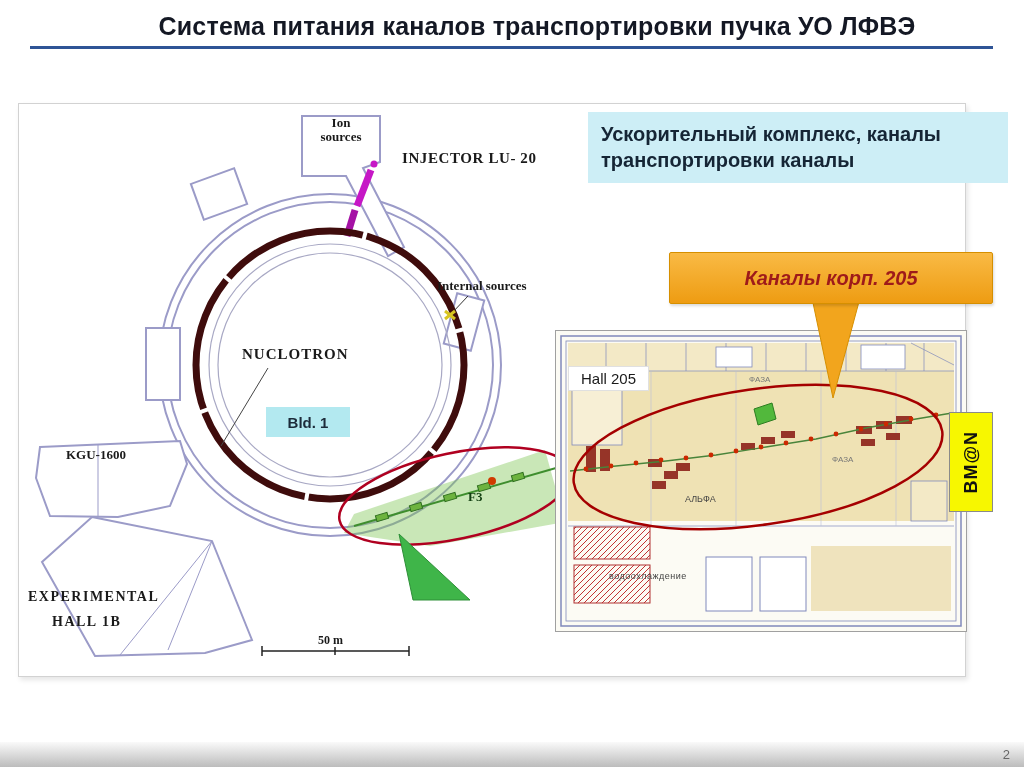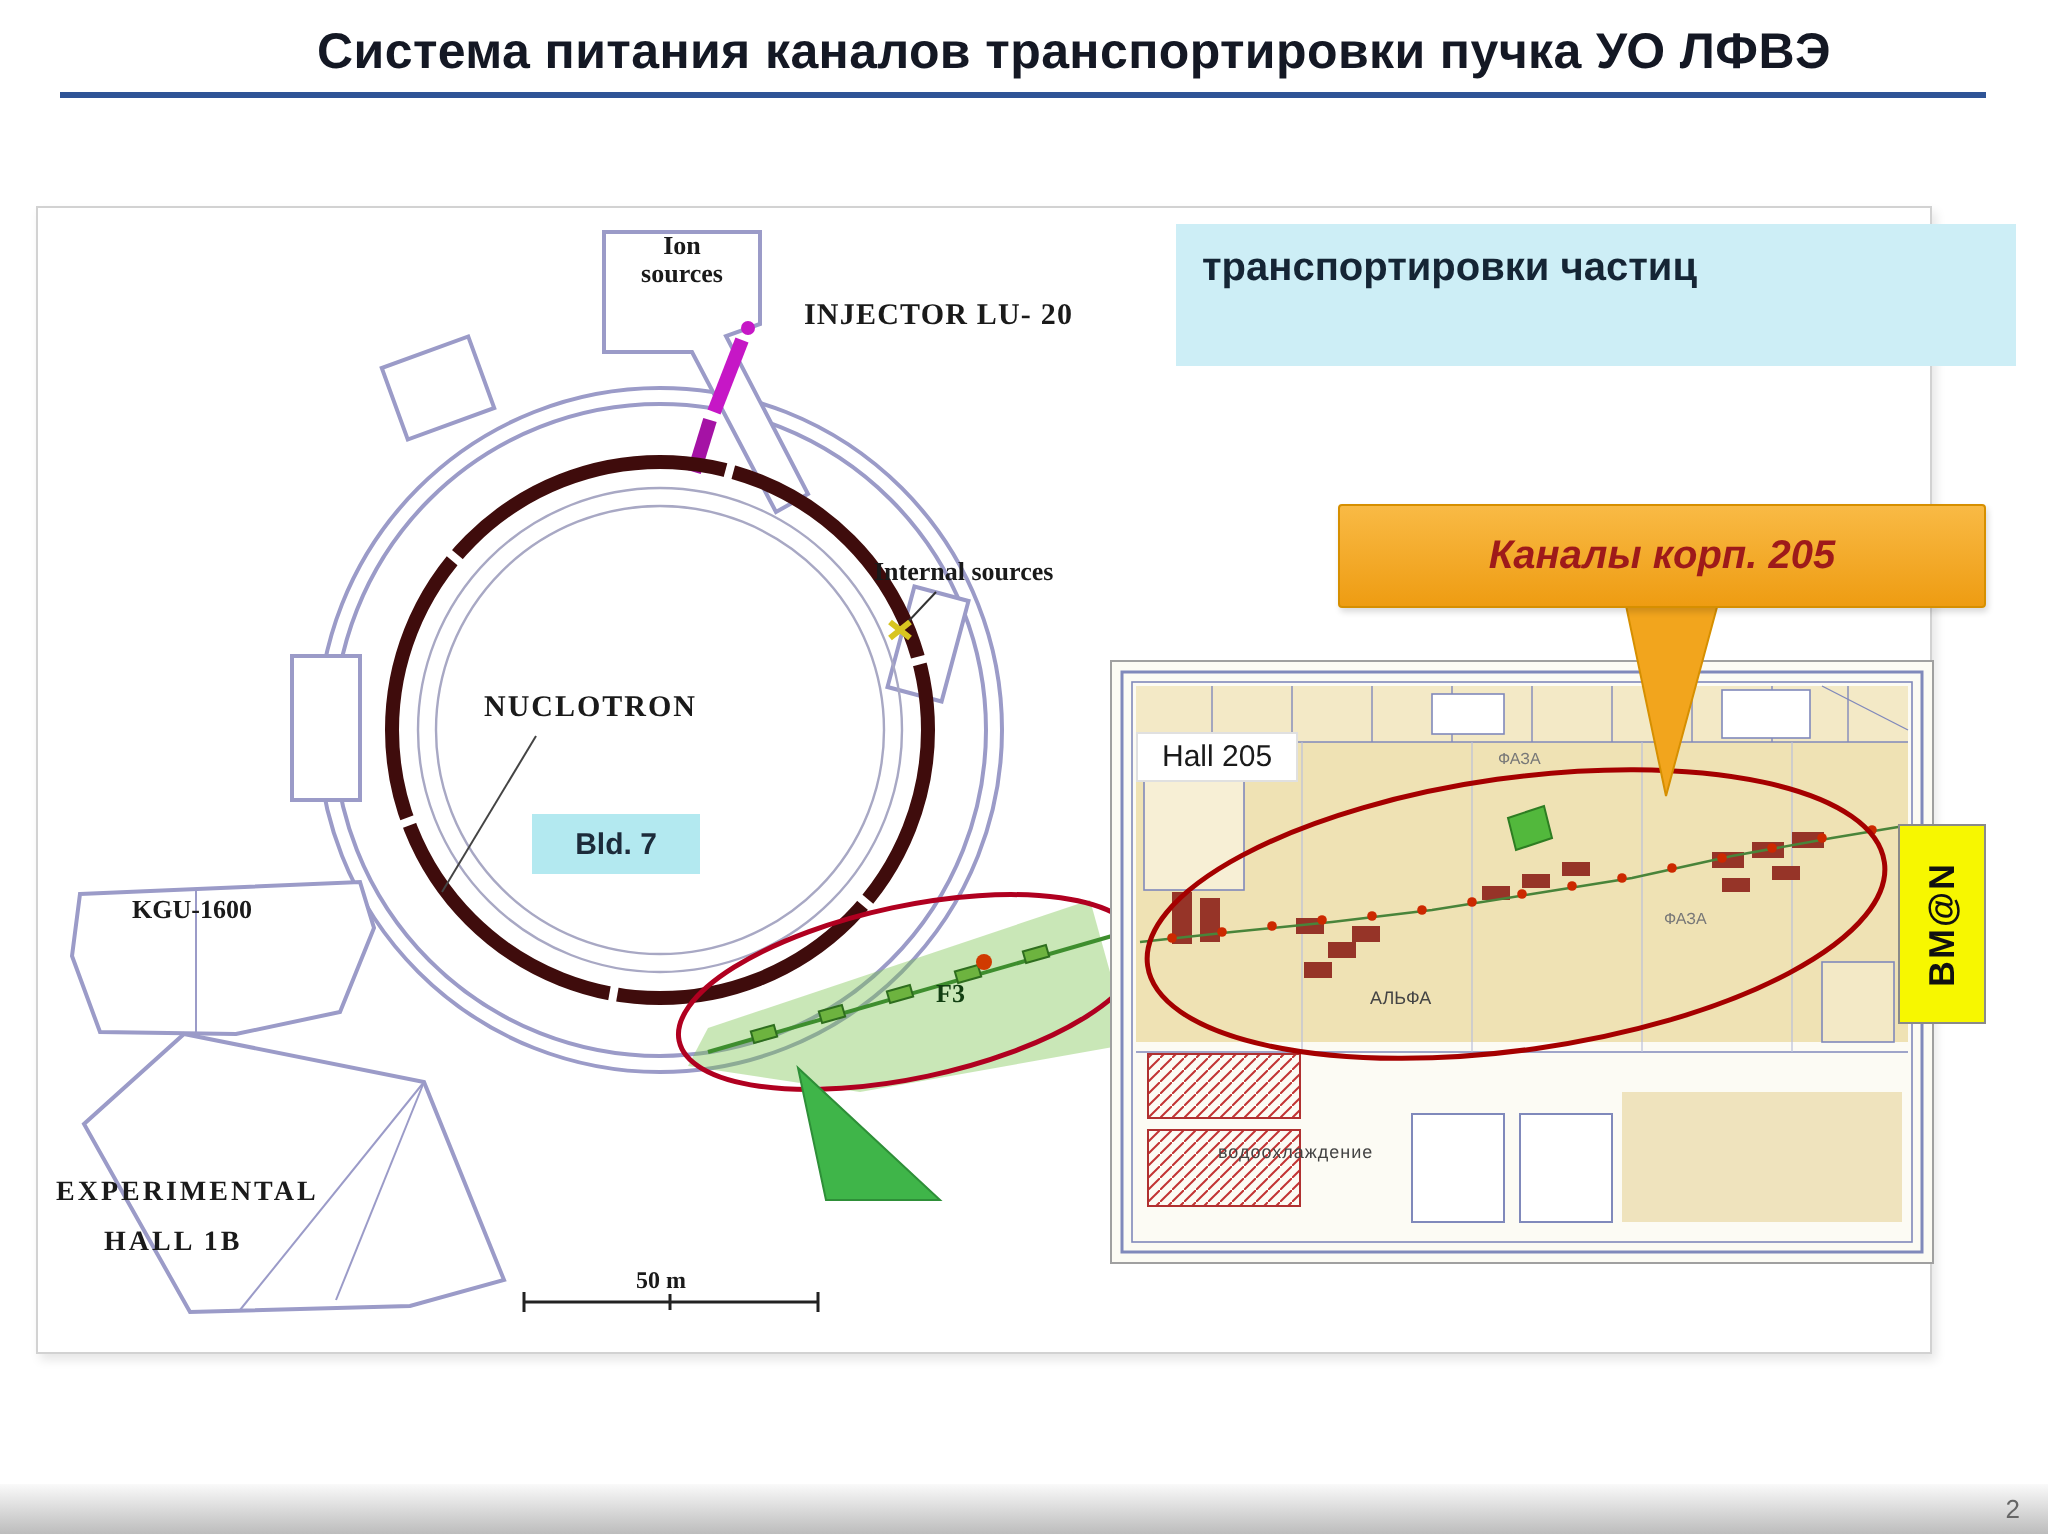--- a/index.html
+++ b/index.html
@@ -129,21 +129,21 @@
     </g>
   </svg>
 
   <div class="abs serif label ion-label">
     <div>Ion</div>
     <div>sources</div>
   </div>
   <div class="abs serif label injector-label">INJECTOR  LU- 20</div>
   <div class="abs serif label target-label">Internal sources</div>
   <div class="abs serif label nuclotron-label">NUCLOTRON</div>
-  <div class="abs bld1-box label">Bld. 7</div>
+  <div class="abs bld1-box label">Bld. 1</div>
   <div class="abs serif label kgu-label">KGU-1600</div>
   <div class="abs serif label exp-label">EXPERIMENTAL</div>
   <div class="abs serif label hall1b-label">HALL 1B</div>
   <div class="abs serif f3-label">F3</div>
   <div class="abs serif scale-label">50 m</div>
 
   <div class="abs plan">
     <svg width="410" height="300" viewBox="0 0 410 300">
       <defs>
         <pattern id="hatch" width="6" height="6" patternUnits="userSpaceOnUse">
@@ -230,20 +230,21 @@
   <div class="abs bman">
     <span>BM@N</span>
   </div>
 
   <svg id="tail-svg" class="abs" width="1024" height="767" viewBox="0 0 1024 767">
     <polygon points="812,298 860,298 833,398" fill="#f2a51d" stroke="#d68f00"></polygon>
     <polygon points="413,600 470,600 399,534" fill="#3fb549" stroke="#2e8f38"></polygon>
   </svg>
 
   <div class="abs info-box">
-    <div>транспортировки частиц</div>
+    <div>Ускорительный комплекс, каналы</div>
+    <div>транспортировки каналы</div>
   </div>
   <div class="abs orange-callout">Каналы корп. 205</div>
 
   <div class="abs footer"></div>
   <div class="abs pagenum">2</div>
 
 </div>
 
 </body></html>

